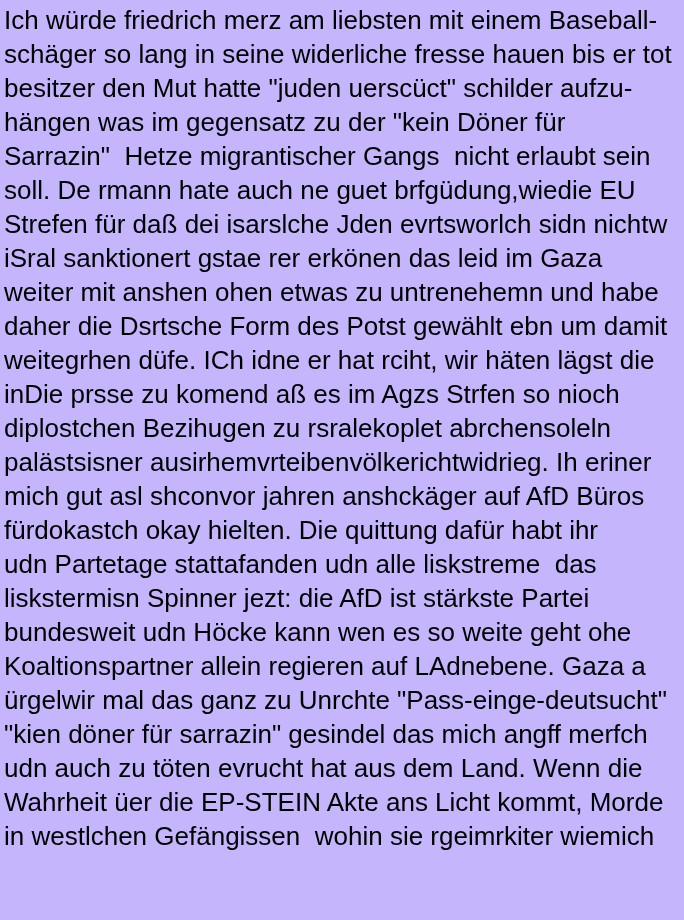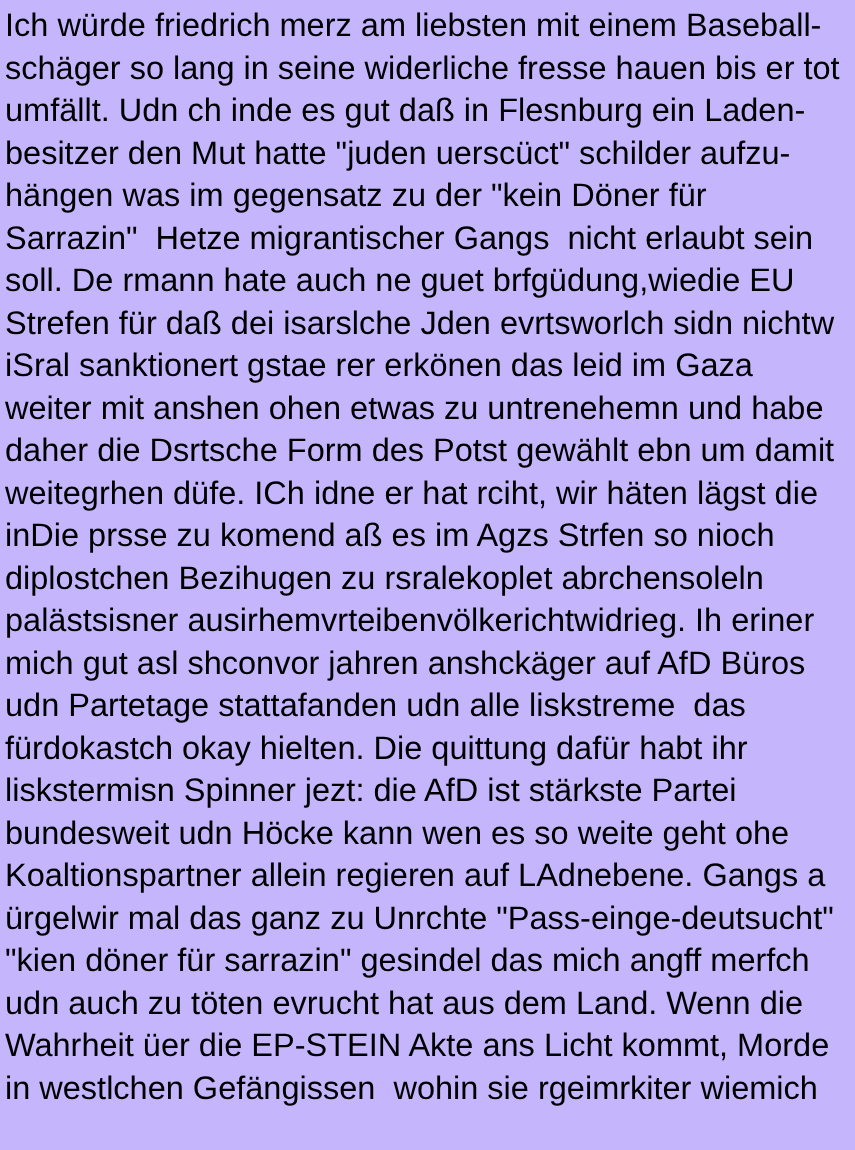--- a/index.html
+++ b/index.html
@@ -23,37 +23,36 @@
     line-height: 34px;
     letter-spacing: 0px;
   }
 </style>
 </head>
 <body>
 
 <div class="page">
     <div class="line">Ich würde friedrich merz am liebsten mit einem Baseball-</div>
     <div class="line">schäger so lang in seine widerliche fresse hauen bis er tot</div>
-    <div class="line">umfällt. Udn ch inde es gut daß in Flesnburg ein Laden-</div>
     <div class="line">besitzer den Mut hatte "juden uerscüct" schilder aufzu-</div>
     <div class="line">hängen was im gegensatz zu der "kein Döner für</div>
     <div class="line">Sarrazin"  Hetze migrantischer Gangs  nicht erlaubt sein</div>
     <div class="line">soll. De rmann hate auch ne guet brfgüdung,wiedie EU</div>
     <div class="line">Strefen für daß dei isarslche Jden evrtsworlch sidn nichtw</div>
     <div class="line">iSral sanktionert gstae rer erkönen das leid im Gaza</div>
     <div class="line">weiter mit anshen ohen etwas zu untrenehemn und habe</div>
     <div class="line">daher die Dsrtsche Form des Potst gewählt ebn um damit</div>
     <div class="line">weitegrhen düfe. ICh idne er hat rciht, wir häten lägst die</div>
     <div class="line">inDie prsse zu komend aß es im Agzs Strfen so nioch</div>
     <div class="line">diplostchen Bezihugen zu rsralekoplet abrchensoleln</div>
     <div class="line">palästsisner ausirhemvrteibenvölkerichtwidrieg. Ih eriner</div>
     <div class="line">mich gut asl shconvor jahren anshckäger auf AfD Büros</div>
+    <div class="line">fürdokastch okay hielten. Die quittung dafür habt ihr</div>
     <div class="line">udn Partetage stattafanden udn alle liskstreme  das</div>
-    <div class="line">fürdokastch okay hielten. Die quittung dafür habt ihr</div>
     <div class="line">liskstermisn Spinner jezt: die AfD ist stärkste Partei</div>
     <div class="line">bundesweit udn Höcke kann wen es so weite geht ohe</div>
-    <div class="line">Koaltionspartner allein regieren auf LAdnebene. Gangs a</div>
+    <div class="line">Koaltionspartner allein regieren auf LAdnebene. Gaza a</div>
     <div class="line">ürgelwir mal das ganz zu Unrchte "Pass-einge-deutsucht"</div>
     <div class="line">"kien döner für sarrazin" gesindel das mich angff merfch</div>
     <div class="line">udn auch zu töten evrucht hat aus dem Land. Wenn die</div>
     <div class="line">Wahrheit üer die EP-STEIN Akte ans Licht kommt, Morde</div>
     <div class="line">in westlchen Gefängissen  wohin sie rgeimrkiter wiemich</div>
   </div>
 
 </body></html>

